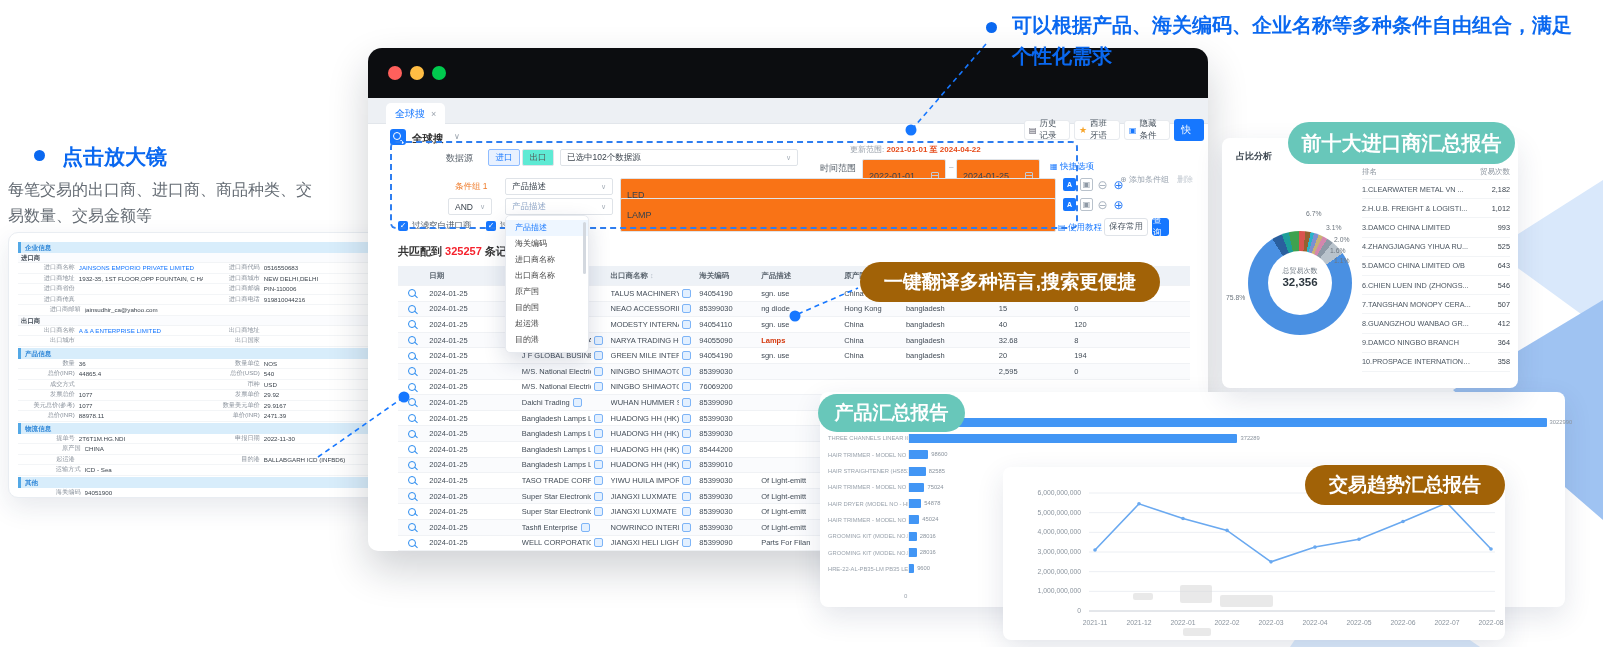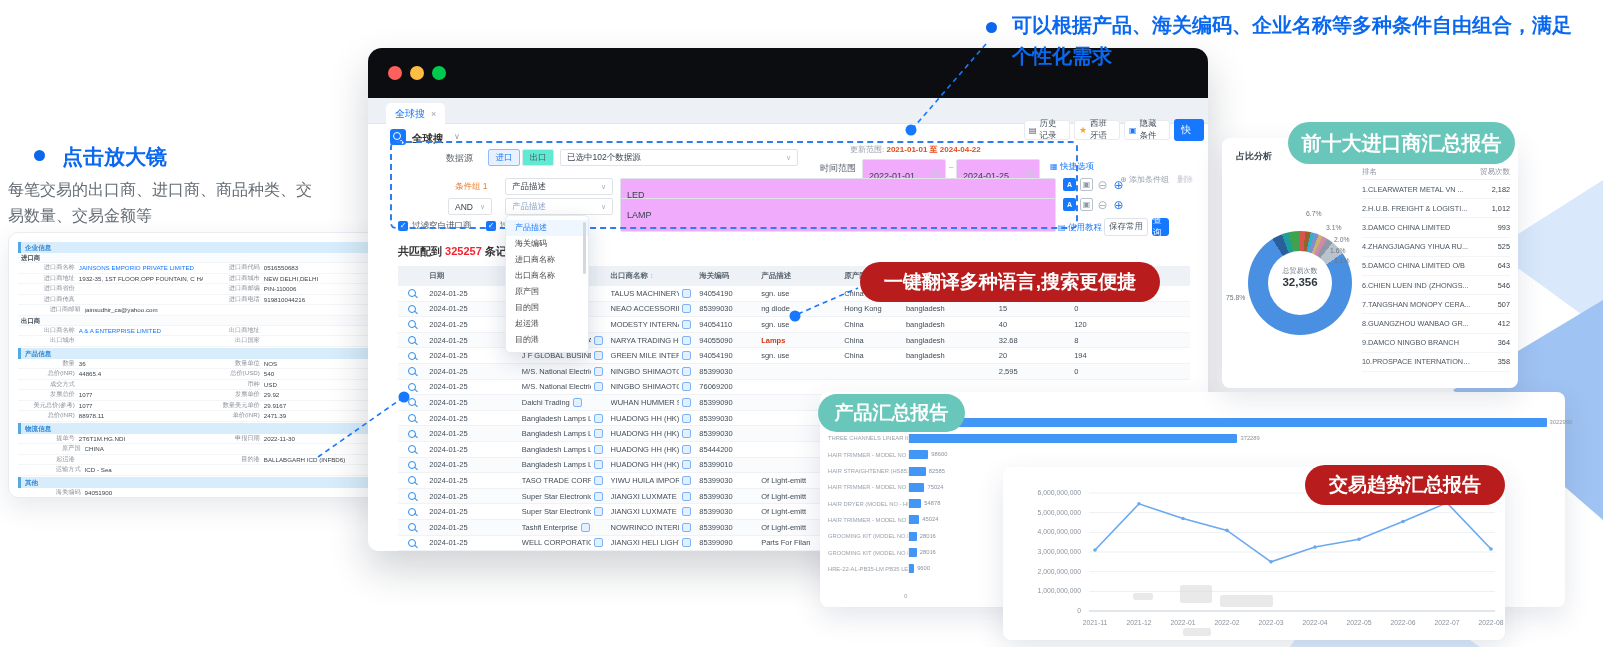--- a/index.html
+++ b/index.html
@@ -49,21 +49,21 @@
   .tb-btn{position:absolute;top:72px;height:20px;background:#fff;border:1px solid #e7eaee;border-radius:3px;font-size:8.5px;color:#4a5560;display:flex;align-items:center;justify-content:center;gap:3px;padding:0 4px;}
   .quick-btn{position:absolute;top:71px;left:806px;width:30px;height:22px;background:#1677ff;color:#fff;border-radius:3px;font-size:10px;display:flex;align-items:center;padding-left:7px;z-index:8;}
 
   .dashed-frame{position:absolute;left:22px;top:93px;width:688px;height:88px;border:2px dashed #2e7ef0;border-radius:6px;z-index:6;pointer-events:none;}
 
   .f-label{font-size:9px;color:#555e68;}
   .toggle{position:absolute;height:17px;border:1px solid #e0e3e8;background:#5eead4;border-radius:2px;font-size:8.5px;color:#555;display:flex;align-items:center;justify-content:center;}
   .toggle.active{background:#e8f1ff;border-color:#8fbcff;color:#1677ff;}
   .sel{position:absolute;height:17px;border:1px solid #dfe3e8;background:#fff;border-radius:2px;font-size:8.5px;color:#39424c;display:flex;align-items:center;padding:0 6px;}
   .sel .chev{margin-left:auto;color:#a8b0ba;font-size:7px;}
-  .inp{position:absolute;height:17px;border:1px solid #dfe3e8;background:#f0abfc;border-radius:2px;font-size:9px;color:#39424c;display:flex;align-items:center;padding:16px 6px;}
+  .inp{position:absolute;height:17px;border:1px solid #dfe3e8;background:#f97316;border-radius:2px;font-size:9px;color:#39424c;display:flex;align-items:center;padding:16px 6px;}
   .cal{width:8px;height:8px;border:1px solid #c4cad2;border-radius:1px;margin-left:auto;position:relative;}
   .cal::before{content:'';position:absolute;left:0;top:2px;width:100%;height:1px;background:#c4cad2;}
   .ficon{position:absolute;width:13px;height:13px;border-radius:2px;font-size:9px;display:flex;align-items:center;justify-content:center;}
   .ficon.trans{background:#1677ff;color:#fff;font-size:7px;font-weight:bold;}
   .ficon.frame{border:1px solid #b9c2cc;color:#8e99a5;font-size:8px;background:#fff;}
   .ficon.minus{color:#aab4c0;font-size:12px;}
   .ficon.plus{color:#2b7cf6;font-size:12px;}
   .checkrow{position:absolute;display:flex;align-items:center;gap:4px;}
   .cbox{width:10px;height:10px;background:#1677ff;border-radius:2px;color:#fff;font-size:8px;line-height:10px;text-align:center;}
   .cbox::before{content:'✓';}
@@ -102,21 +102,21 @@
   .field-drop{left:137px;top:167px;width:84px;height:138px;padding:4px 0;}
   .field-item{height:16px;line-height:16px;padding-left:9px;font-size:8px;color:#444;}
   .field-item.active{color:#1677ff;background:#eef6ff;}
   .fd-scroll{position:absolute;right:2px;top:6px;width:3px;height:52px;background:#d3d8df;border-radius:2px;}
   .lang-drop{left:362px;top:161px;width:84px;height:254px;padding:4px 0;}
   .lang-item{height:22.2px;line-height:22.2px;padding-left:11px;font-size:9.5px;color:#333;}
 
   
   .badge{position:absolute;color:#fff;font-weight:bold;display:flex;align-items:center;justify-content:center;z-index:30;}
   .badge.teal{background:#68c7ba;}
-  .badge.blue{background:#b91c1c;}
+  .badge.blue{background:#a16207;}
   .badge-importers{left:1288px;top:122px;width:227px;height:42px;border-radius:22px;font-size:20px;}
   .badge-translate{left:860px;top:262px;width:300px;height:40px;border-radius:21px;font-size:19px;}
   .badge-product{left:818px;top:394px;width:147px;height:38px;border-radius:20px;font-size:19px;}
   .badge-trend{left:1305px;top:465px;width:200px;height:40px;border-radius:21px;font-size:19px;}
 
   
   .importer-card{left:1222px;top:138px;width:296px;height:250px;background:#fff;border-radius:8px;box-shadow:0 10px 28px rgba(30,50,90,.12);z-index:5;}
   .ic-title{position:absolute;left:14px;top:12px;font-size:9px;font-weight:bold;color:#3c4650;}
   .donut{position:absolute;left:26px;top:93px;width:104px;height:104px;border-radius:50%;
     background:conic-gradient(from 55deg,#4a90e2 0 75.8%,#2a5f9e 0 79%,#1d9e9a 0 81.2%,#3fa24f 0 84.4%,#d9544e 0 86.4%,#93622f 0 88%,#2bb3c9 0 89.1%,#7e8fd0 0 90.6%,#c9b176 0 92%,#d387ad 0 93.5%,#8d99a6 0 95.5%,#b9c3cc 0 100%);}

